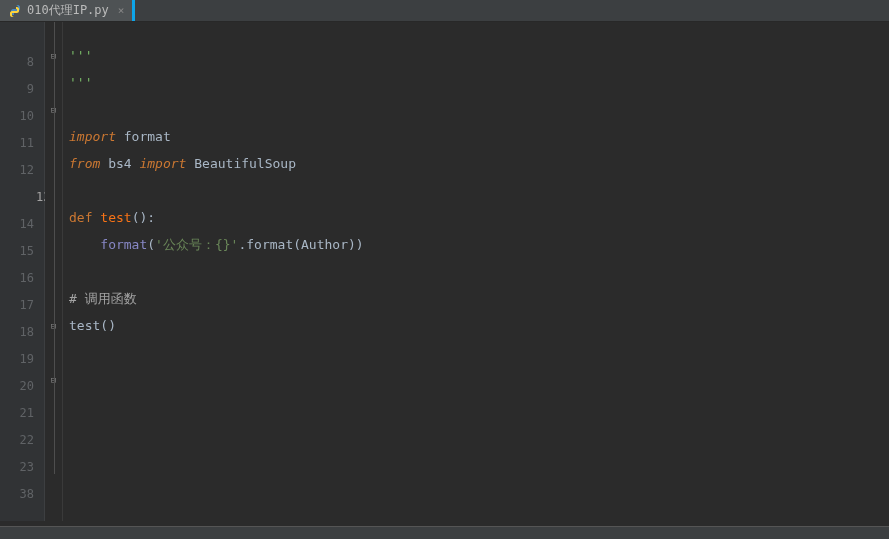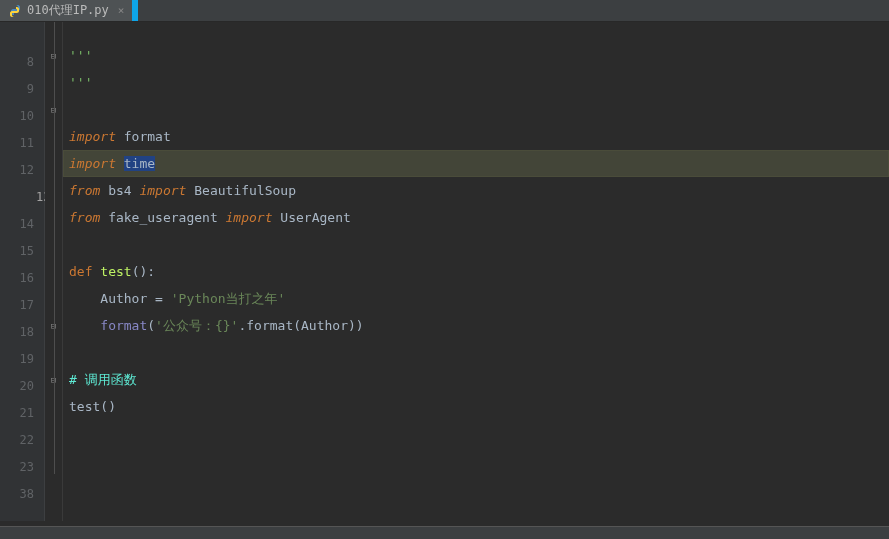--- a/index.html
+++ b/index.html
@@ -18,21 +18,21 @@
     border-bottom: 1px solid #282828;
   }
   .tab {
     background: #4e5254;
     color: #bbbbbb;
     padding: 2px 8px;
     display: flex;
     align-items: center;
     gap: 5px;
     font-size: 12px;
-    border-right: 6px solid #0ea5e9;
+    border-right: 3px solid #0ea5e9;
     cursor: pointer;
   }
   .tab-icon {
     width: 14px; height: 14px;
     display: inline-flex; align-items: center; justify-content: center;
   }
   .tab-close { color: #888; font-size: 11px; margin-left: 4px; }
   .editor-wrap { display: flex; height: calc(100% - 40px); }
   .gutter {
     background: #313335;
@@ -56,23 +56,23 @@
   .code {
     flex: 1;
     background: #2b2b2b;
     position: relative;
   }
   .line { height: 27px; line-height: 27px; white-space: pre; padding-left: 6px; color: #a9b7c6; }
   .line.current { background: #434538; box-shadow: inset 0 0 0 1px #4a4c3a; }
   .line.last-half { height: 20px; line-height: 20px; }
   .c-kw { color: #cc7832; font-style: italic; }
   .c-kw2 { color: #cc7832; }
-  .c-def { color: #bef264; }
+  .c-def { color: #f97316; }
   .c-str { color: #6a8759; }
-  .c-com { color: #5eead4; }
+  .c-com { color: #a3a3a3; }
   .c-doc { color: #77b767; }
   .c-ident { color: #a9b7c6; }
   .c-builtin { color: #8888c6; }
   .sel { background: #214283; }
   .status-bar { height: 18px; background: #3c3f41; border-top: 1px solid #555; }
   .gap-below { height: 5px; background: #2b2b2b; }
 </style>
 </head>
 <body>
 
@@ -169,26 +169,23 @@
       </div>
     <div class="fc"></div>
   </div>
 
   <div class="code">
     <div class="line last-half"></div>
     <div class="line"><span class="c-doc">'''</span></div>
     <div class="line"><span class="c-doc">'''</span></div>
     <div class="line"></div>
     <div class="line"><span class="c-kw">import</span><span class="c-ident"> format</span></div>
-    <div class="line current"><span class="c-kw">import</span><span> </span><span class="sel c-ident">time</span></div>
     <div class="line"><span class="c-kw">from</span><span class="c-ident"> bs4 </span><span class="c-kw">import</span><span class="c-ident"> BeautifulSoup</span></div>
-    <div class="line"><span class="c-kw">from</span><span class="c-ident"> fake_useragent </span><span class="c-kw">import</span><span class="c-ident"> UserAgent</span></div>
     <div class="line"></div>
     <div class="line"><span class="c-kw2">def</span><span class="c-def"> test</span><span class="c-ident">():</span></div>
-    <div class="line"><span class="c-ident">    Author = </span><span class="c-str">'Python当打之年'</span></div>
     <div class="line"><span>    </span><span class="c-builtin">format</span><span class="c-ident">(</span><span class="c-str">'公众号：{}'</span><span class="c-ident">.format(Author))</span></div>
     <div class="line"></div>
     <div class="line"><span class="c-com"># 调用函数</span></div>
     <div class="line"><span class="c-ident">test()</span></div>
     <div class="line"></div>
   </div>
 </div>
 
 <div class="gap-below"></div>
 <div class="status-bar"></div>

